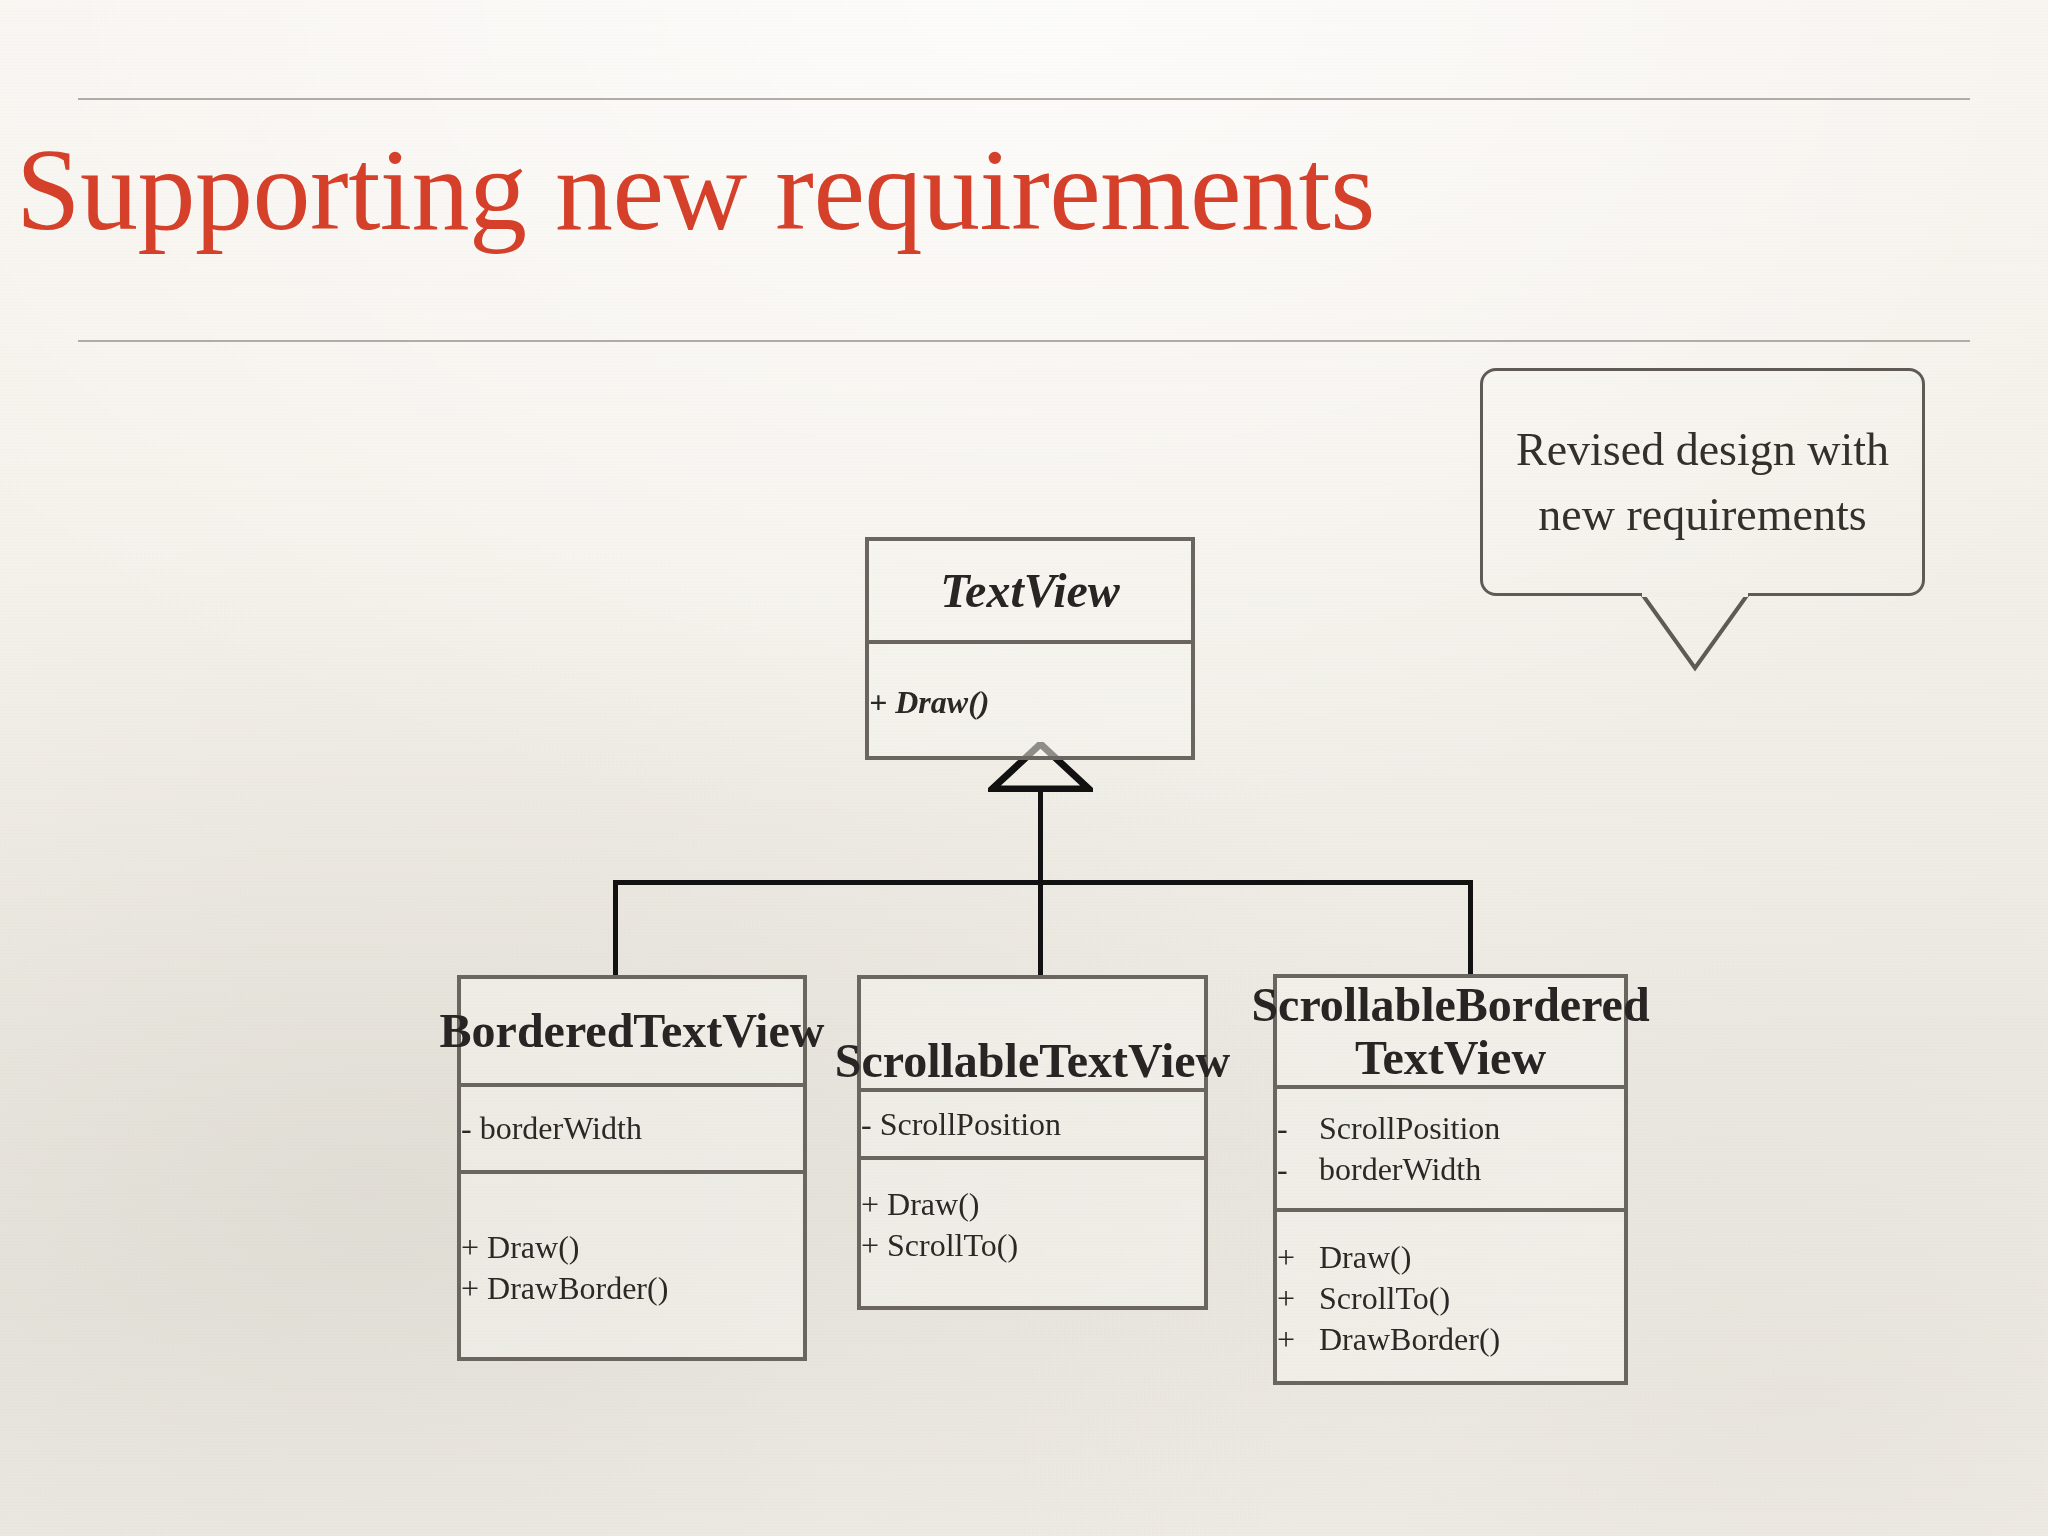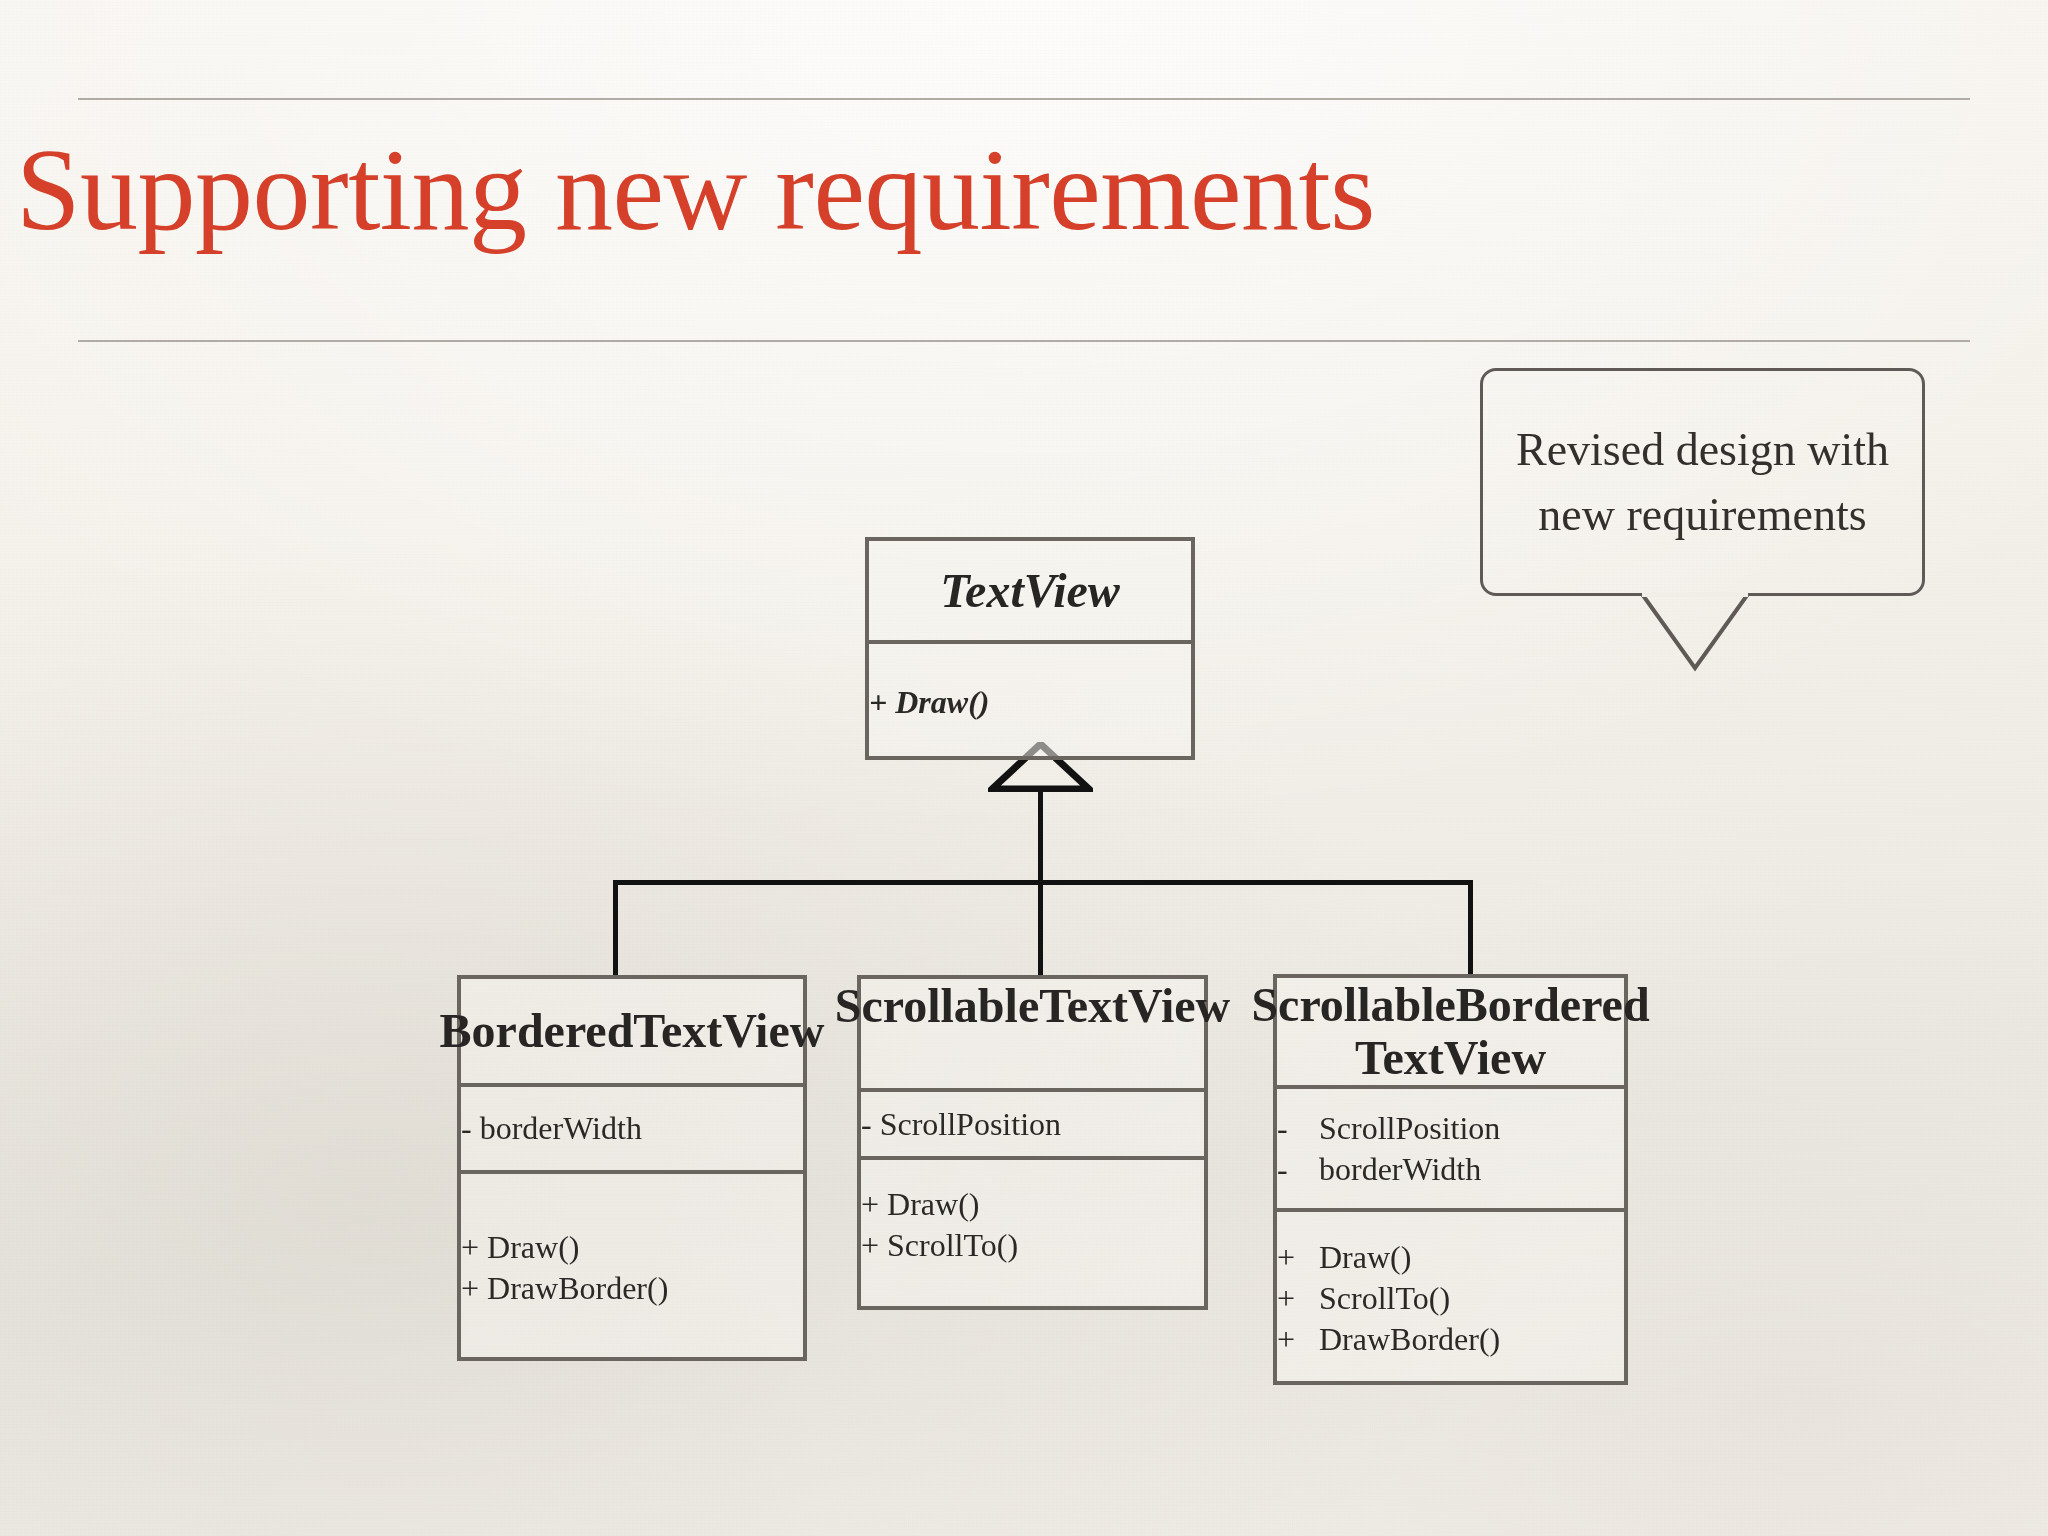--- a/index.html
+++ b/index.html
@@ -108,21 +108,21 @@
   #box-textview          { left: 865px;  top: 537px;  width: 330px;  height: 223px; }
   #box-textview .c-name  { height: 103px; display: flex; align-items: center; justify-content: center; }
   #box-textview .c-ops   { height: 116px; display: flex; align-items: center; }
 
   #box-bordered          { left: 457px;  top: 975px;  width: 350px;  height: 386px; }
   #box-bordered .c-name  { height: 108px; display: flex; align-items: center; justify-content: center; }
   #box-bordered .c-attrs { height: 87px;  display: flex; align-items: center; }
   #box-bordered .c-ops   { height: 187px; display: flex; flex-direction: column; justify-content: center; }
 
   #box-scrollable           { left: 857px;  top: 975px;  width: 351px;  height: 335px; }
-  #box-scrollable .c-name   { height: 113px; display: flex; align-items: flex-start; justify-content: center; }
+  #box-scrollable .c-name   { height: 113px; display: flex; align-items: flex-end; justify-content: center; }
   #box-scrollable .c-attrs  { height: 68px;  display: flex; align-items: center; }
   #box-scrollable .c-ops    { height: 129px; display: flex; flex-direction: column; justify-content: center; }
 
   #box-scrollbordered          { left: 1273px; top: 974px;  width: 355px;  height: 411px; }
   #box-scrollbordered .c-name  { height: 111px; display: flex; align-items: flex-end; justify-content: center; }
   #box-scrollbordered .c-attrs { height: 123px; display: flex; flex-direction: column; justify-content: center; }
   #box-scrollbordered .c-ops   { height: 173px; display: flex; flex-direction: column; justify-content: center; }
 
   
   .conn { position: absolute; background: #111; }

